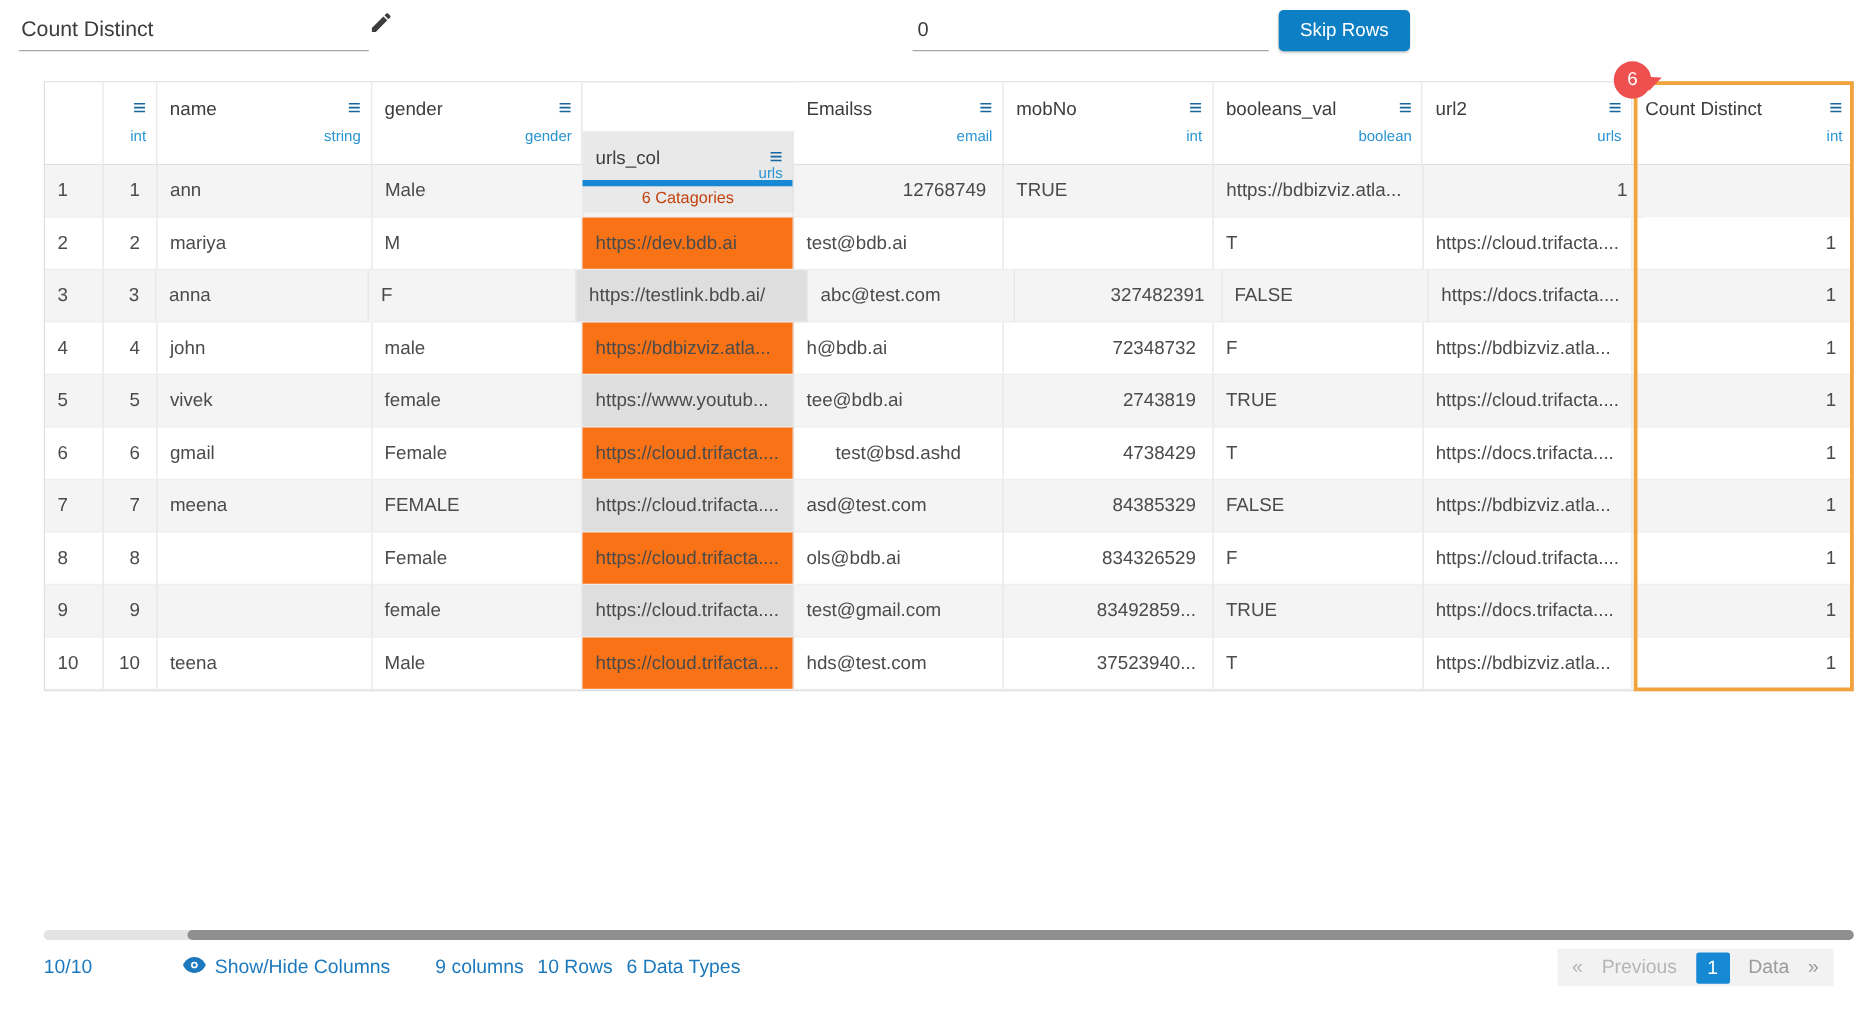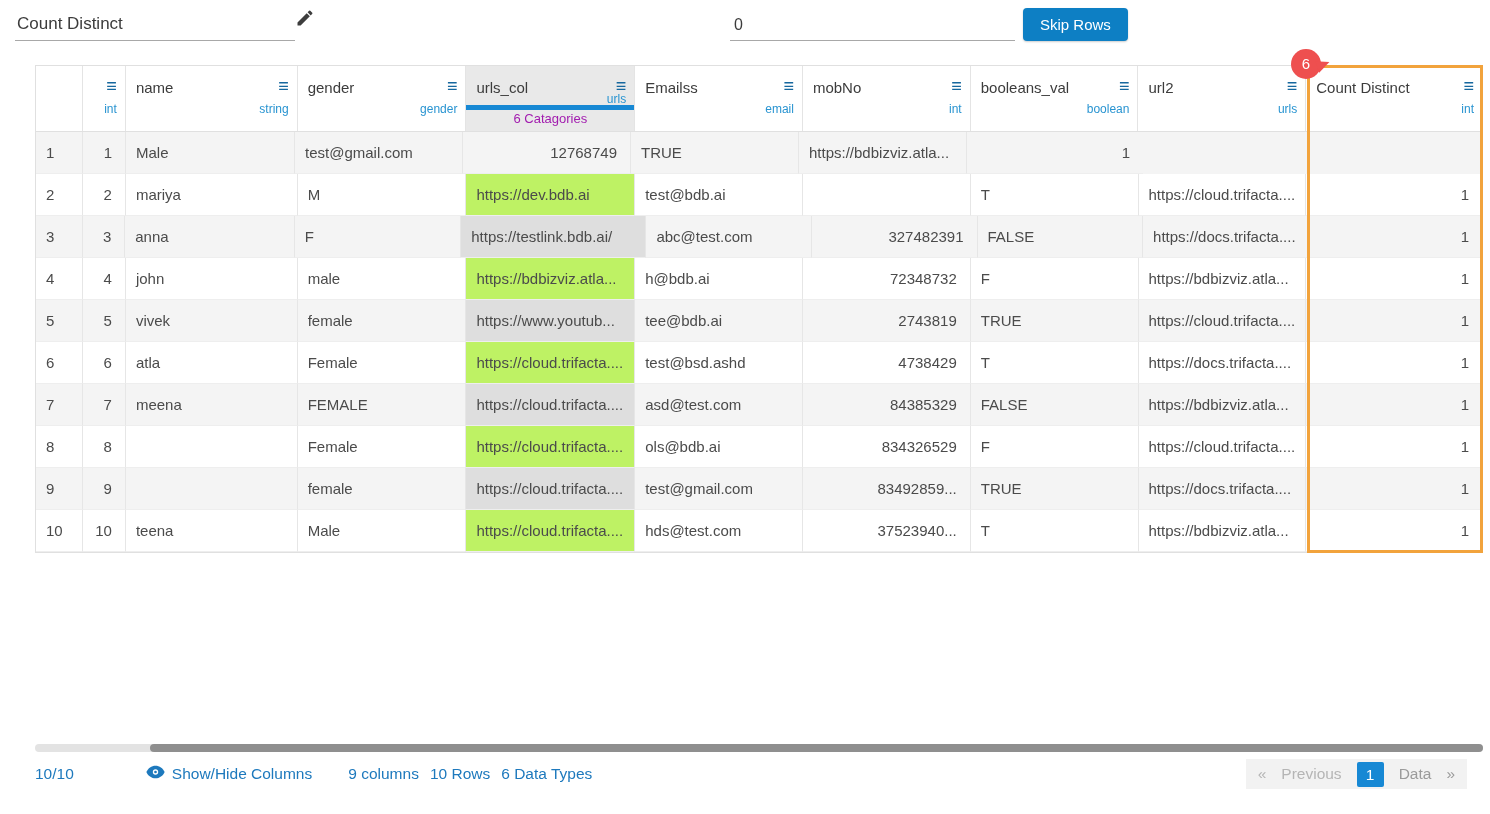--- a/index.html
+++ b/index.html
@@ -24,34 +24,34 @@
   
   .table-area { position:absolute; left:35px; top:65px; width:1448px; }
   .table-grid { border:1px solid #e0e0e0; width:1448px; overflow:hidden; }
   .thead { display:flex; height:66px; background:#fff; border-bottom:1px solid #e0e0e0; }
   .th { position:relative; height:100%; border-right:1px solid #e4e4e4; background:#fff; cursor:pointer; }
   .th:last-child { border-right:none; }
   .th-row { display:flex; justify-content:space-between; align-items:flex-start; padding:13px 8px 0 10px; }
   .th-name { font-size:15px; color:#3c3c3c; white-space:nowrap; overflow:hidden; }
   .menu-icon { color:#16679e; font-size:18px; line-height:15px; font-weight:bold; }
   .th-type { position:absolute; right:8px; bottom:15px; font-size:12px; color:#2994d1; }
-  .sel-h { background:#e9e9e9; }
+  .sel-h { background:#e9e9e9;margin-top:39px; }
   .sel-h .th-type { bottom:auto; top:26px; }
   .cat-bar { position:absolute; left:0; right:0; top:39px; height:5px; background:#1788d4; }
-  .cat-label { position:absolute; left:0; right:0; bottom:5px; text-align:center; font-size:13px; color:#a21caf; }
+  .cat-label { position:absolute; left:0; right:0; bottom:5px; text-align:center; font-size:13px; color:#c2410c; }
 
   .tbody { background:#fff; }
   .tr { display:flex; height:42px; background:#fff; }
   .tr:nth-child(odd) { background:#f4f4f4; }
   .td { height:100%; line-height:41px; font-size:15px; color:#4b4b4b; padding:0 10px;
         border-right:1px solid #e6e6e6; border-bottom:1px solid #eeeeee;
         white-space:nowrap; overflow:hidden; }
   .td:last-child { border-right:none; }
   .td.r { text-align:right; padding-right:13px; }
-  .td.sel { background:#bef264; }
+  .td.sel { background:#f97316; }
   .tr:nth-child(odd) .td.sel { background:#dedede; }
 
   .hl-overlay { position:absolute; left:1272px; top:0; width:176px; height:488px;
                 border:3px solid #f2a33c; pointer-events:none; z-index:5; }
   .badge { position:absolute; left:1256px; top:-16px; width:30px; height:30px; border-radius:50%;
            background:#ee4f4f; color:#fff; font-size:15px; line-height:30px; text-align:center; z-index:6; }
   .badge::after { content:''; position:absolute; right:-9px; top:10px; width:0; height:0;
                   border-left:13px solid #ee4f4f; border-top:5px solid transparent;
                   border-bottom:7px solid transparent; transform:rotate(-18deg); }
 
@@ -166,20 +166,21 @@
               <span class="th-name">Count Distinct</span>
               <span class="menu-icon">≡</span>
             </div>
             <div class="th-type">int</div>
           </div>
         </div>
       <div class="tbody">
           <div class="tr">
             <div class="td" style="width: 47px;">1</div>
             <div class="td r" style="width: 43px;">1</div>
+            <div class="td" style="width: 172px;">ann</div>
             <div class="td" style="width: 169px;">Male</div>
             <div class="td" style="width: 168px;">test@gmail.com</div>
             <div class="td r" style="width: 168px;">12768749</div>
             <div class="td" style="width: 168px;">TRUE</div>
             <div class="td" style="width: 168px;">https://bdbizviz.atla...</div>
             <div class="td r" style="width: 176px;">1</div>
           </div>
           <div class="tr">
             <div class="td" style="width: 47px;">2</div>
             <div class="td r" style="width: 43px;">2</div>
@@ -224,24 +225,24 @@
             <div class="td sel" style="width: 169px;">https://www.youtub...</div>
             <div class="td" style="width: 168px;">tee@bdb.ai</div>
             <div class="td r" style="width: 168px;">2743819</div>
             <div class="td" style="width: 168px;">TRUE</div>
             <div class="td" style="width: 168px;">https://cloud.trifacta....</div>
             <div class="td r" style="width: 176px;">1</div>
           </div>
           <div class="tr">
             <div class="td" style="width: 47px;">6</div>
             <div class="td r" style="width: 43px;">6</div>
-            <div class="td" style="width: 172px;">atla</div>
+            <div class="td" style="width: 172px;">gmail</div>
             <div class="td" style="width: 169px;">Female</div>
             <div class="td sel" style="width: 169px;">https://cloud.trifacta....</div>
-            <div class="td" style="width: 168px;">test@bsd.ashd</div>
+            <div class="td" style="width: 168px; text-align: center;">test@bsd.ashd</div>
             <div class="td r" style="width: 168px;">4738429</div>
             <div class="td" style="width: 168px;">T</div>
             <div class="td" style="width: 168px;">https://docs.trifacta....</div>
             <div class="td r" style="width: 176px;">1</div>
           </div>
           <div class="tr">
             <div class="td" style="width: 47px;">7</div>
             <div class="td r" style="width: 43px;">7</div>
             <div class="td" style="width: 172px;">meena</div>
             <div class="td" style="width: 169px;">FEMALE</div>

